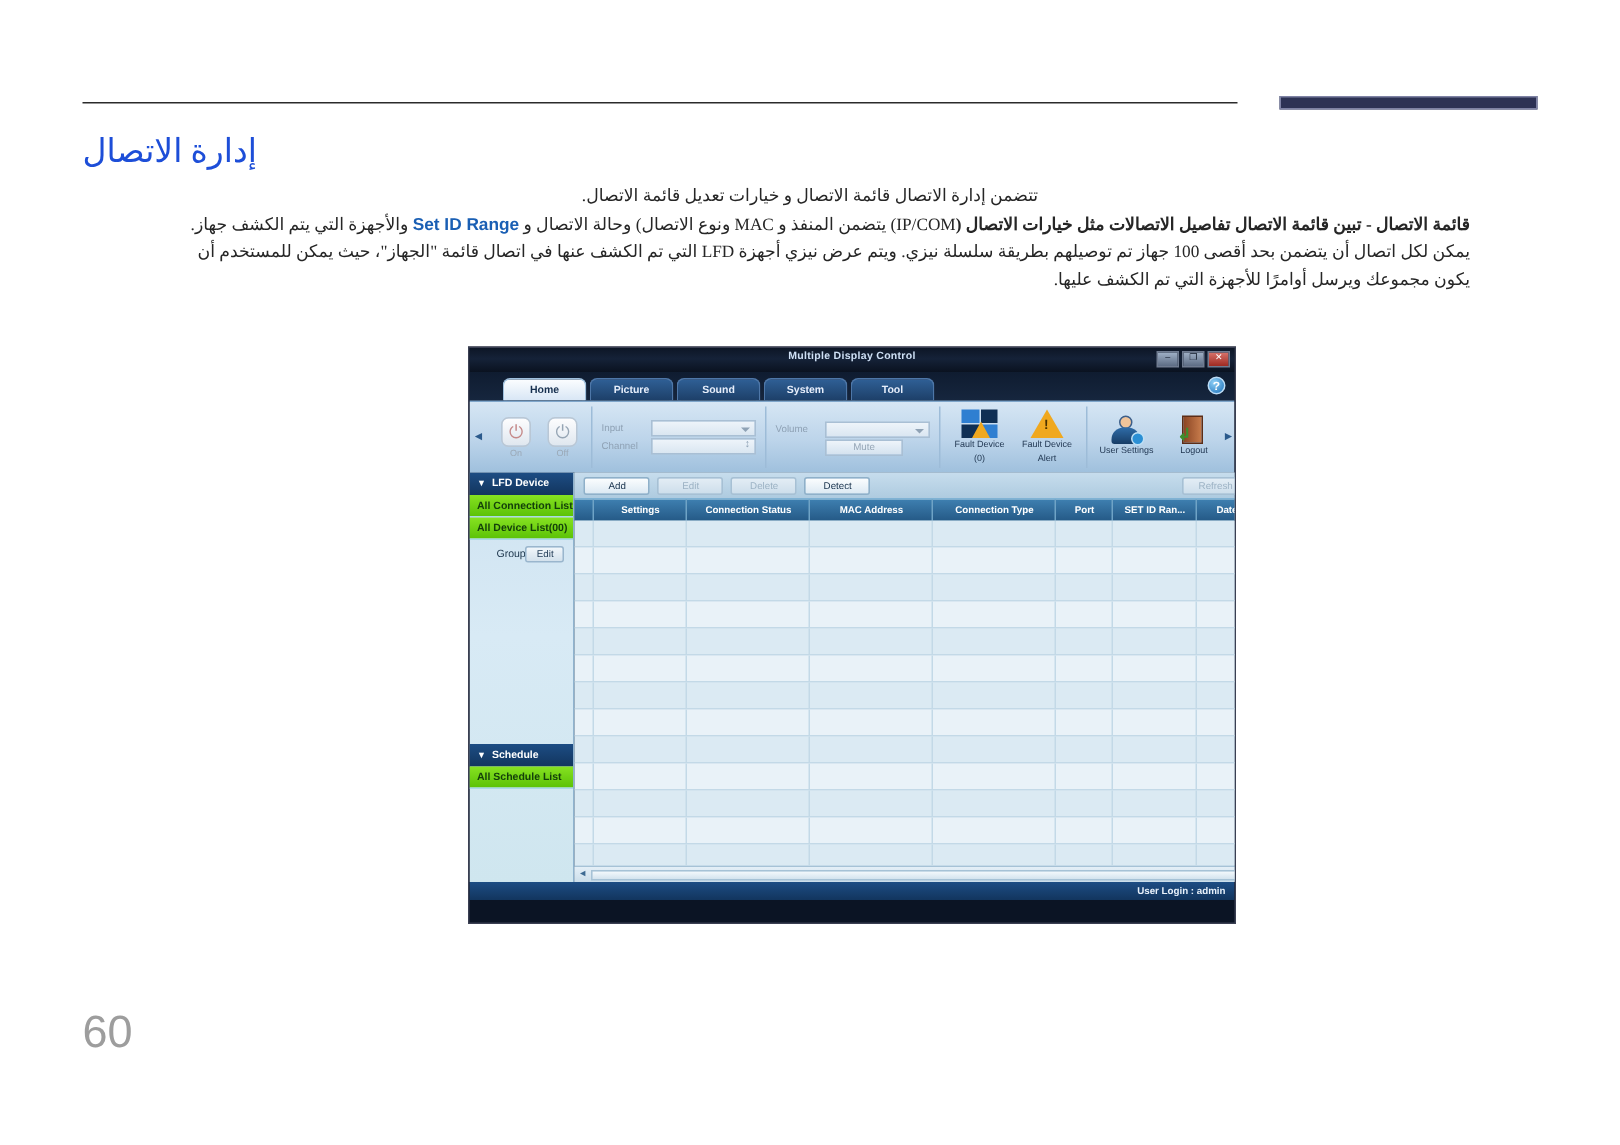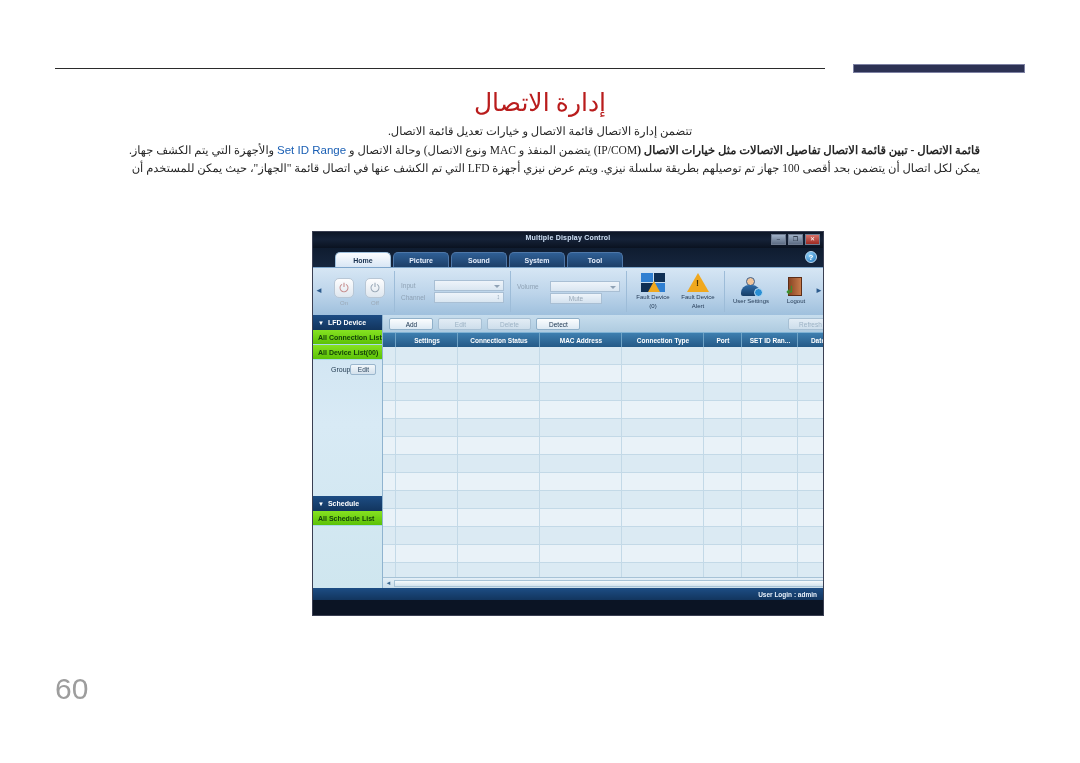--- a/index.html
+++ b/index.html
@@ -26,44 +26,44 @@
     width: 172px; height: 9px;
     background: #2d3254;
     border: 1px solid #7e82a4;
   }
 
   
   .page-title {
     position: absolute;
     right: 55px; top: 88px;
     width: 970px;
-    text-align: center;
+    text-align: left;
     direction: rtl;
     font-family: "Liberation Serif", serif;
-    font-size: 25px;
-    color: #b91c1c;
+    font-size: 22px;
+    color: #1d4ed8;
   }
 
   
   .body-block {
     position: absolute;
     left: 100px; top: 122px;
     width: 880px;
     direction: rtl;
     text-align: right;
     font-family: "Liberation Serif", serif;
     font-size: 11.5px;
     color: #262626;
     line-height: 18.5px;
   }
   .body-line { white-space: nowrap; }
   .body-line.center { text-align: center; }
   .body-line.right  { text-align: right; }
   .bold { font-weight: bold; }
-  .blue { color: #1a5fb4; font-weight: normal; font-family: "Liberation Sans", sans-serif; }
+  .blue { color: #1a5fb4; font-weight: bold; font-family: "Liberation Sans", sans-serif; }
   .ltr  { direction: ltr; unicode-bidi: embed; display: inline-block; }
 
   
   .app {
     position: absolute;
     left: 312px; top: 231px;
     width: 512px; height: 385px;
     border: 1px solid #3a3f52;
     background: #0b1424;
     overflow: hidden;
@@ -367,20 +367,23 @@
 <div class="body-block">
   <div class="body-line center">
     <span>تتضمن إدارة الاتصال قائمة الاتصال و خيارات تعديل قائمة الاتصال.</span>
   </div>
   <div class="body-line right">
     <span class="bold">قائمة الاتصال - تبين قائمة الاتصال تفاصيل الاتصالات مثل خيارات الاتصال (</span><span class="ltr">IP/COM</span><span>) يتضمن المنفذ و </span><span class="ltr">MAC</span><span> ونوع الاتصال) وحالة الاتصال و </span><span class="blue ltr">Set ID Range</span><span> والأجهزة التي يتم الكشف جهاز.</span>
   </div>
   <div class="body-line right">
     <span>يمكن لكل اتصال أن يتضمن بحد أقصى 100 جهاز تم توصيلهم بطريقة سلسلة نيزي. ويتم عرض نيزي أجهزة </span><span class="ltr">LFD</span><span> التي تم الكشف عنها في اتصال قائمة "الجهاز"، حيث يمكن للمستخدم أن</span>
   </div>
+  <div class="body-line right">
+    <span>يكون مجموعك ويرسل أوامرًا للأجهزة التي تم الكشف عليها.</span>
+  </div>
 </div>
 
 <div class="app">
 
   <div class="titlebar">
     <div class="titlebar-text">Multiple Display Control</div>
     <div class="win-btns">
       <div class="win-btn">–</div>
       <div class="win-btn">❐</div>
       <div class="win-btn close">✕</div>

